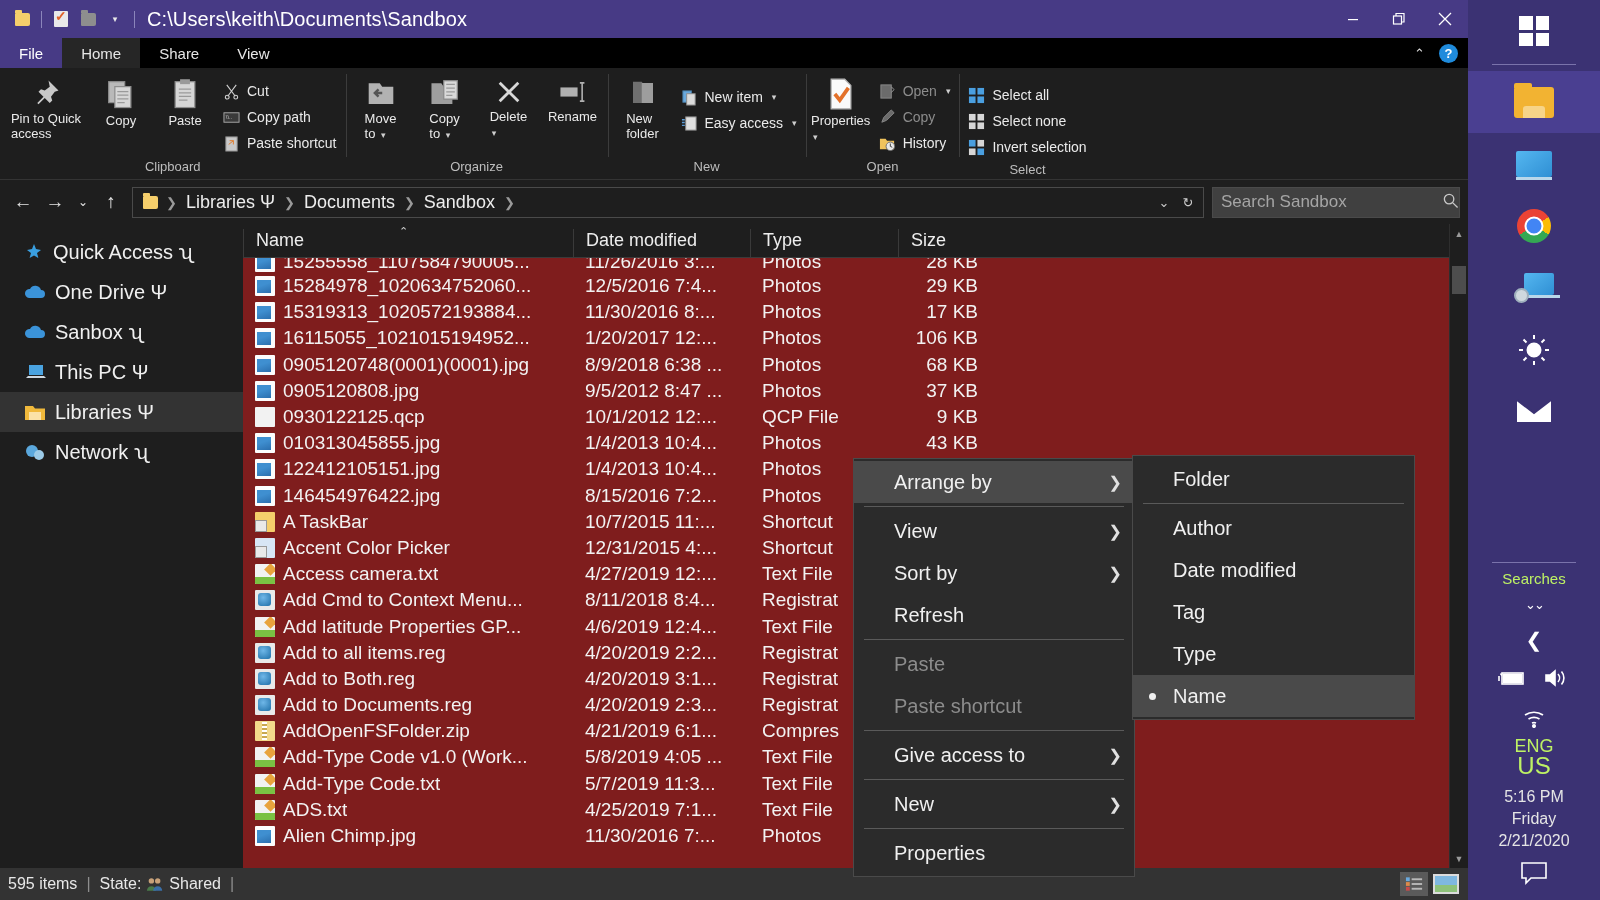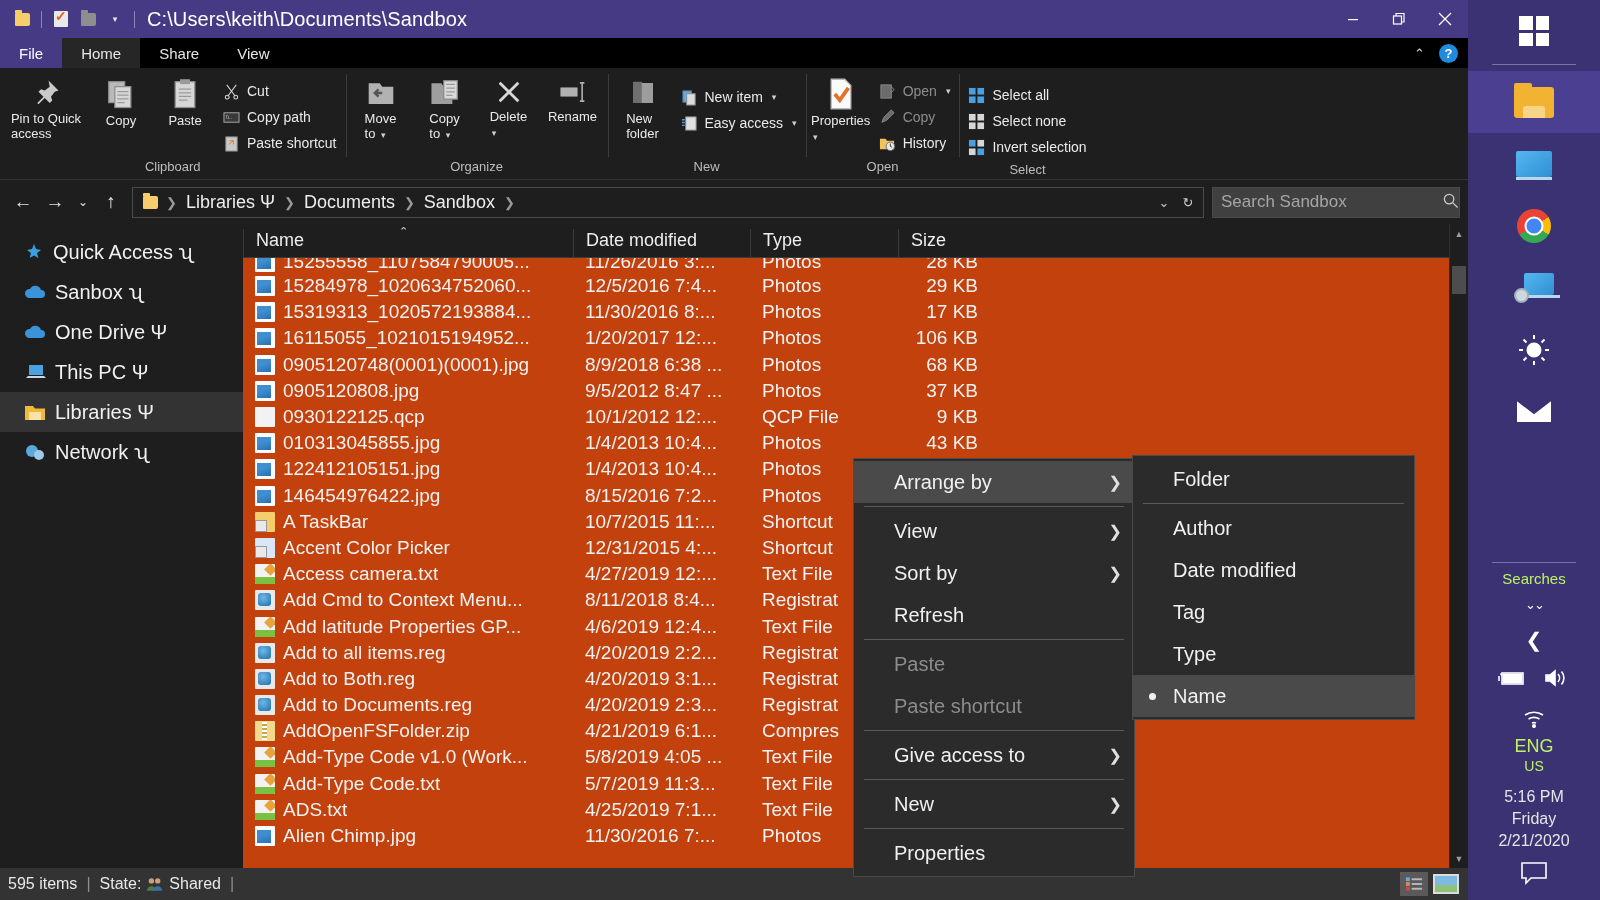--- a/index.html
+++ b/index.html
@@ -153,21 +153,21 @@
   .col {
     font-size: 18px; color: #ededed; padding: 0 0 6px 12px; border-left: 1px solid #3a3a3a;
     display: flex; align-items: flex-end; height: 28px; white-space: nowrap;
   }
   .col:first-child { border-left: none; }
   .col.c-name { width: 330px; }
   .col.c-date { width: 177px; }
   .col.c-type { width: 148px; }
   .col.c-size { width: 90px; }
 
-  .filelist { flex: 1; overflow: hidden; position: relative; background: #c2410c; }
+  .filelist { flex: 1; overflow: hidden; position: relative; background: #7f1d1d; }
   .row {
     height: 26.2px; display: flex; align-items: center; color: #f2f2f2; font-size: 19px;
     white-space: nowrap;
   }
   .cell-name { width: 330px; display: flex; align-items: center; gap: 8px; padding-left: 12px; overflow: hidden; }
   .cell-date { width: 177px; padding-left: 12px; overflow: hidden; }
   .cell-type { width: 148px; padding-left: 12px; overflow: hidden; }
   .cell-size { width: 90px; text-align: right; padding-right: 10px; }
   .fname { overflow: hidden; text-overflow: clip; }
 
@@ -639,29 +639,29 @@
               </svg>
           </span>
           <span>Quick Access ʯ</span>
         </div>
         <div class="nav-item">
           <span class="ico">
             <svg width="22" height="18" viewBox="0 0 22 16">
                 <path d="M5 14h12a4 4 0 000-8 6 6 0 00-11-1A4 4 0 005 14z" fill="#3b93d9"></path>
               </svg>
           </span>
-          <span>Sanbox ʯ</span>
+          <span>One Drive Ψ</span>
         </div>
         <div class="nav-item">
           <span class="ico">
             <svg width="22" height="18" viewBox="0 0 22 16">
                 <path d="M5 14h12a4 4 0 000-8 6 6 0 00-11-1A4 4 0 005 14z" fill="#3b93d9"></path>
               </svg>
           </span>
-          <span>One Drive Ψ</span>
+          <span>Sanbox ʯ</span>
         </div>
         <div class="nav-item">
           <span class="ico">
             <svg width="22" height="18" viewBox="0 0 22 18">
                 <path d="M5 2h14v10H5z" fill="#4aa3e0"></path>
                 <path d="M2 15h20l-2-2H4z" fill="#cfd8e0"></path>
               </svg>
           </span>
           <span>This PC Ψ</span>
         </div>
@@ -1070,21 +1070,21 @@
           </svg>
         </span>
       </div>
       <div class="tray-row">
         <svg width="26" height="20" viewBox="0 0 26 20" fill="none" stroke="#fff" stroke-width="1.7">
           <path d="M4 7a16 16 0 0118 0M7.5 11a11 11 0 0111 0M11 15a5 5 0 014 0"></path>
             <circle cx="13" cy="18" r="1.2" fill="#fff"></circle>
         </svg>
       </div>
       <div class="tray-text" style="font-size:18px">ENG</div>
-      <div class="tray-text" style="font-size:14px">US</div>
+      <div class="tray-text" style="font-size:24px">US</div>
       <div class="clock">
         <div>5:16 PM</div>
         <div>Friday</div>
         <div>2/21/2020</div>
       </div>
       <div class="tray-row" style="padding-bottom:14px">
         <svg width="30" height="26" viewBox="0 0 30 26" fill="none" stroke="#fff" stroke-width="1.6">
           <path d="M3 3h24v15H12l-5 5v-5H3z"></path>
         </svg>
       </div>

